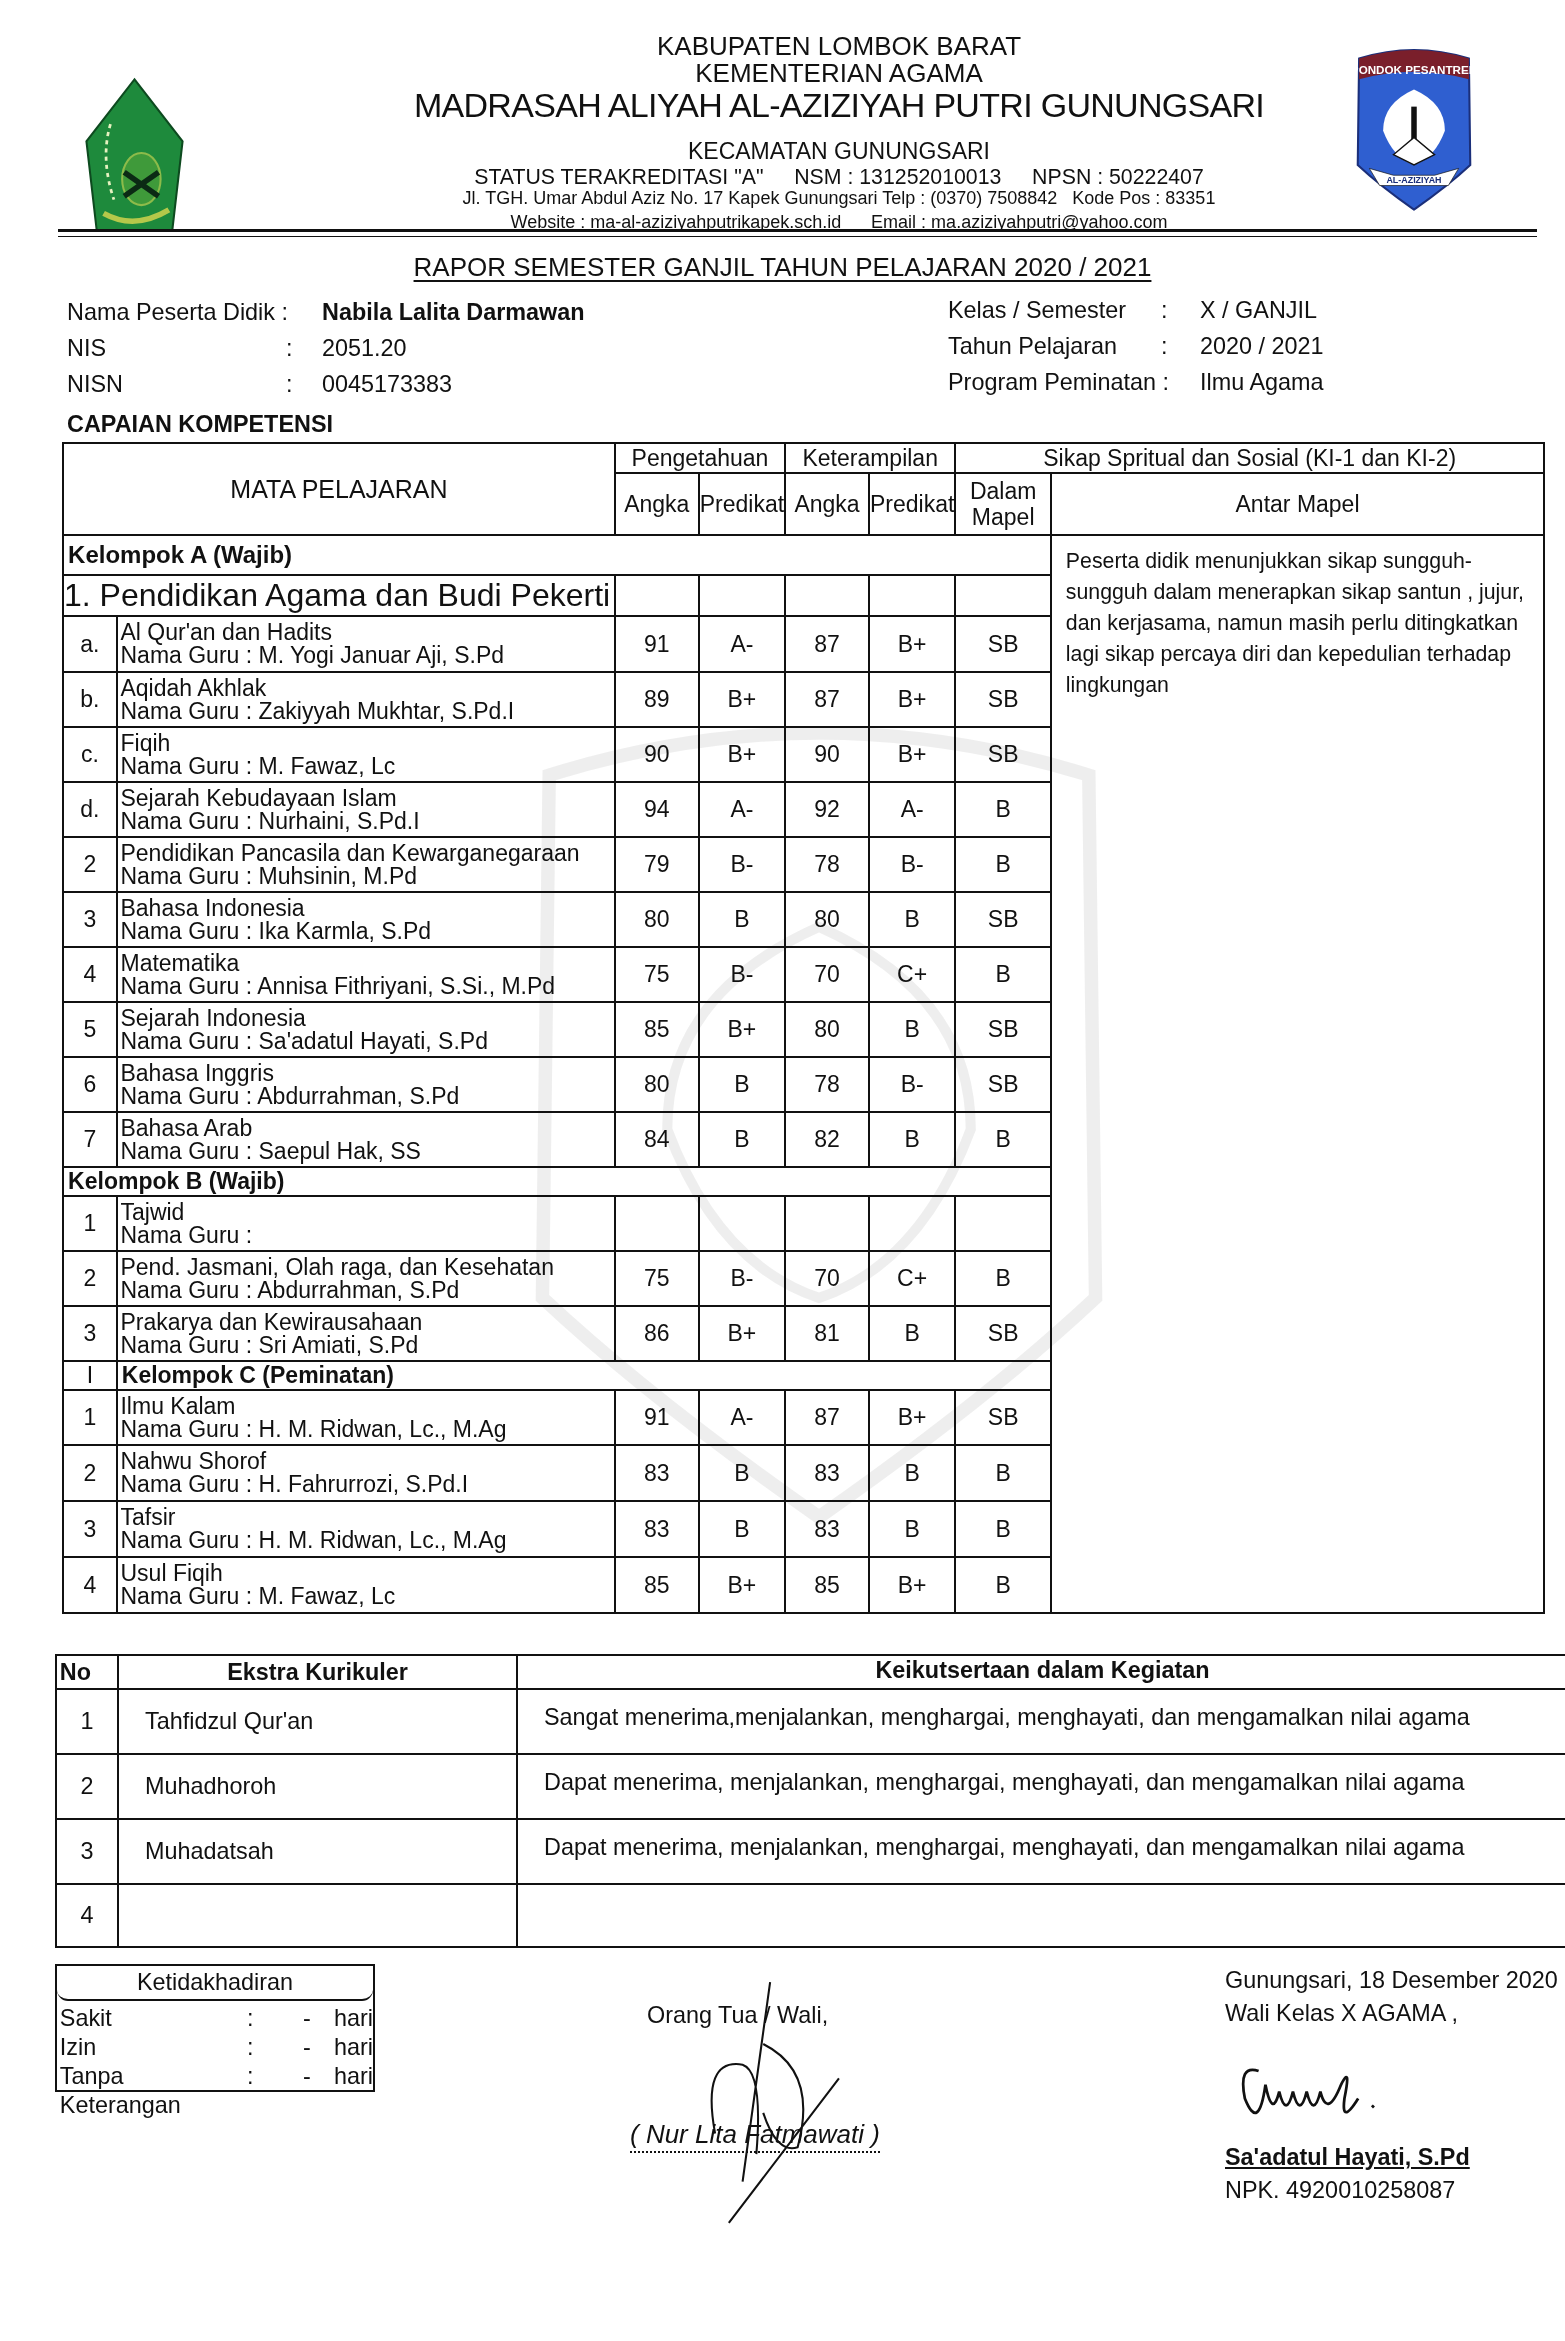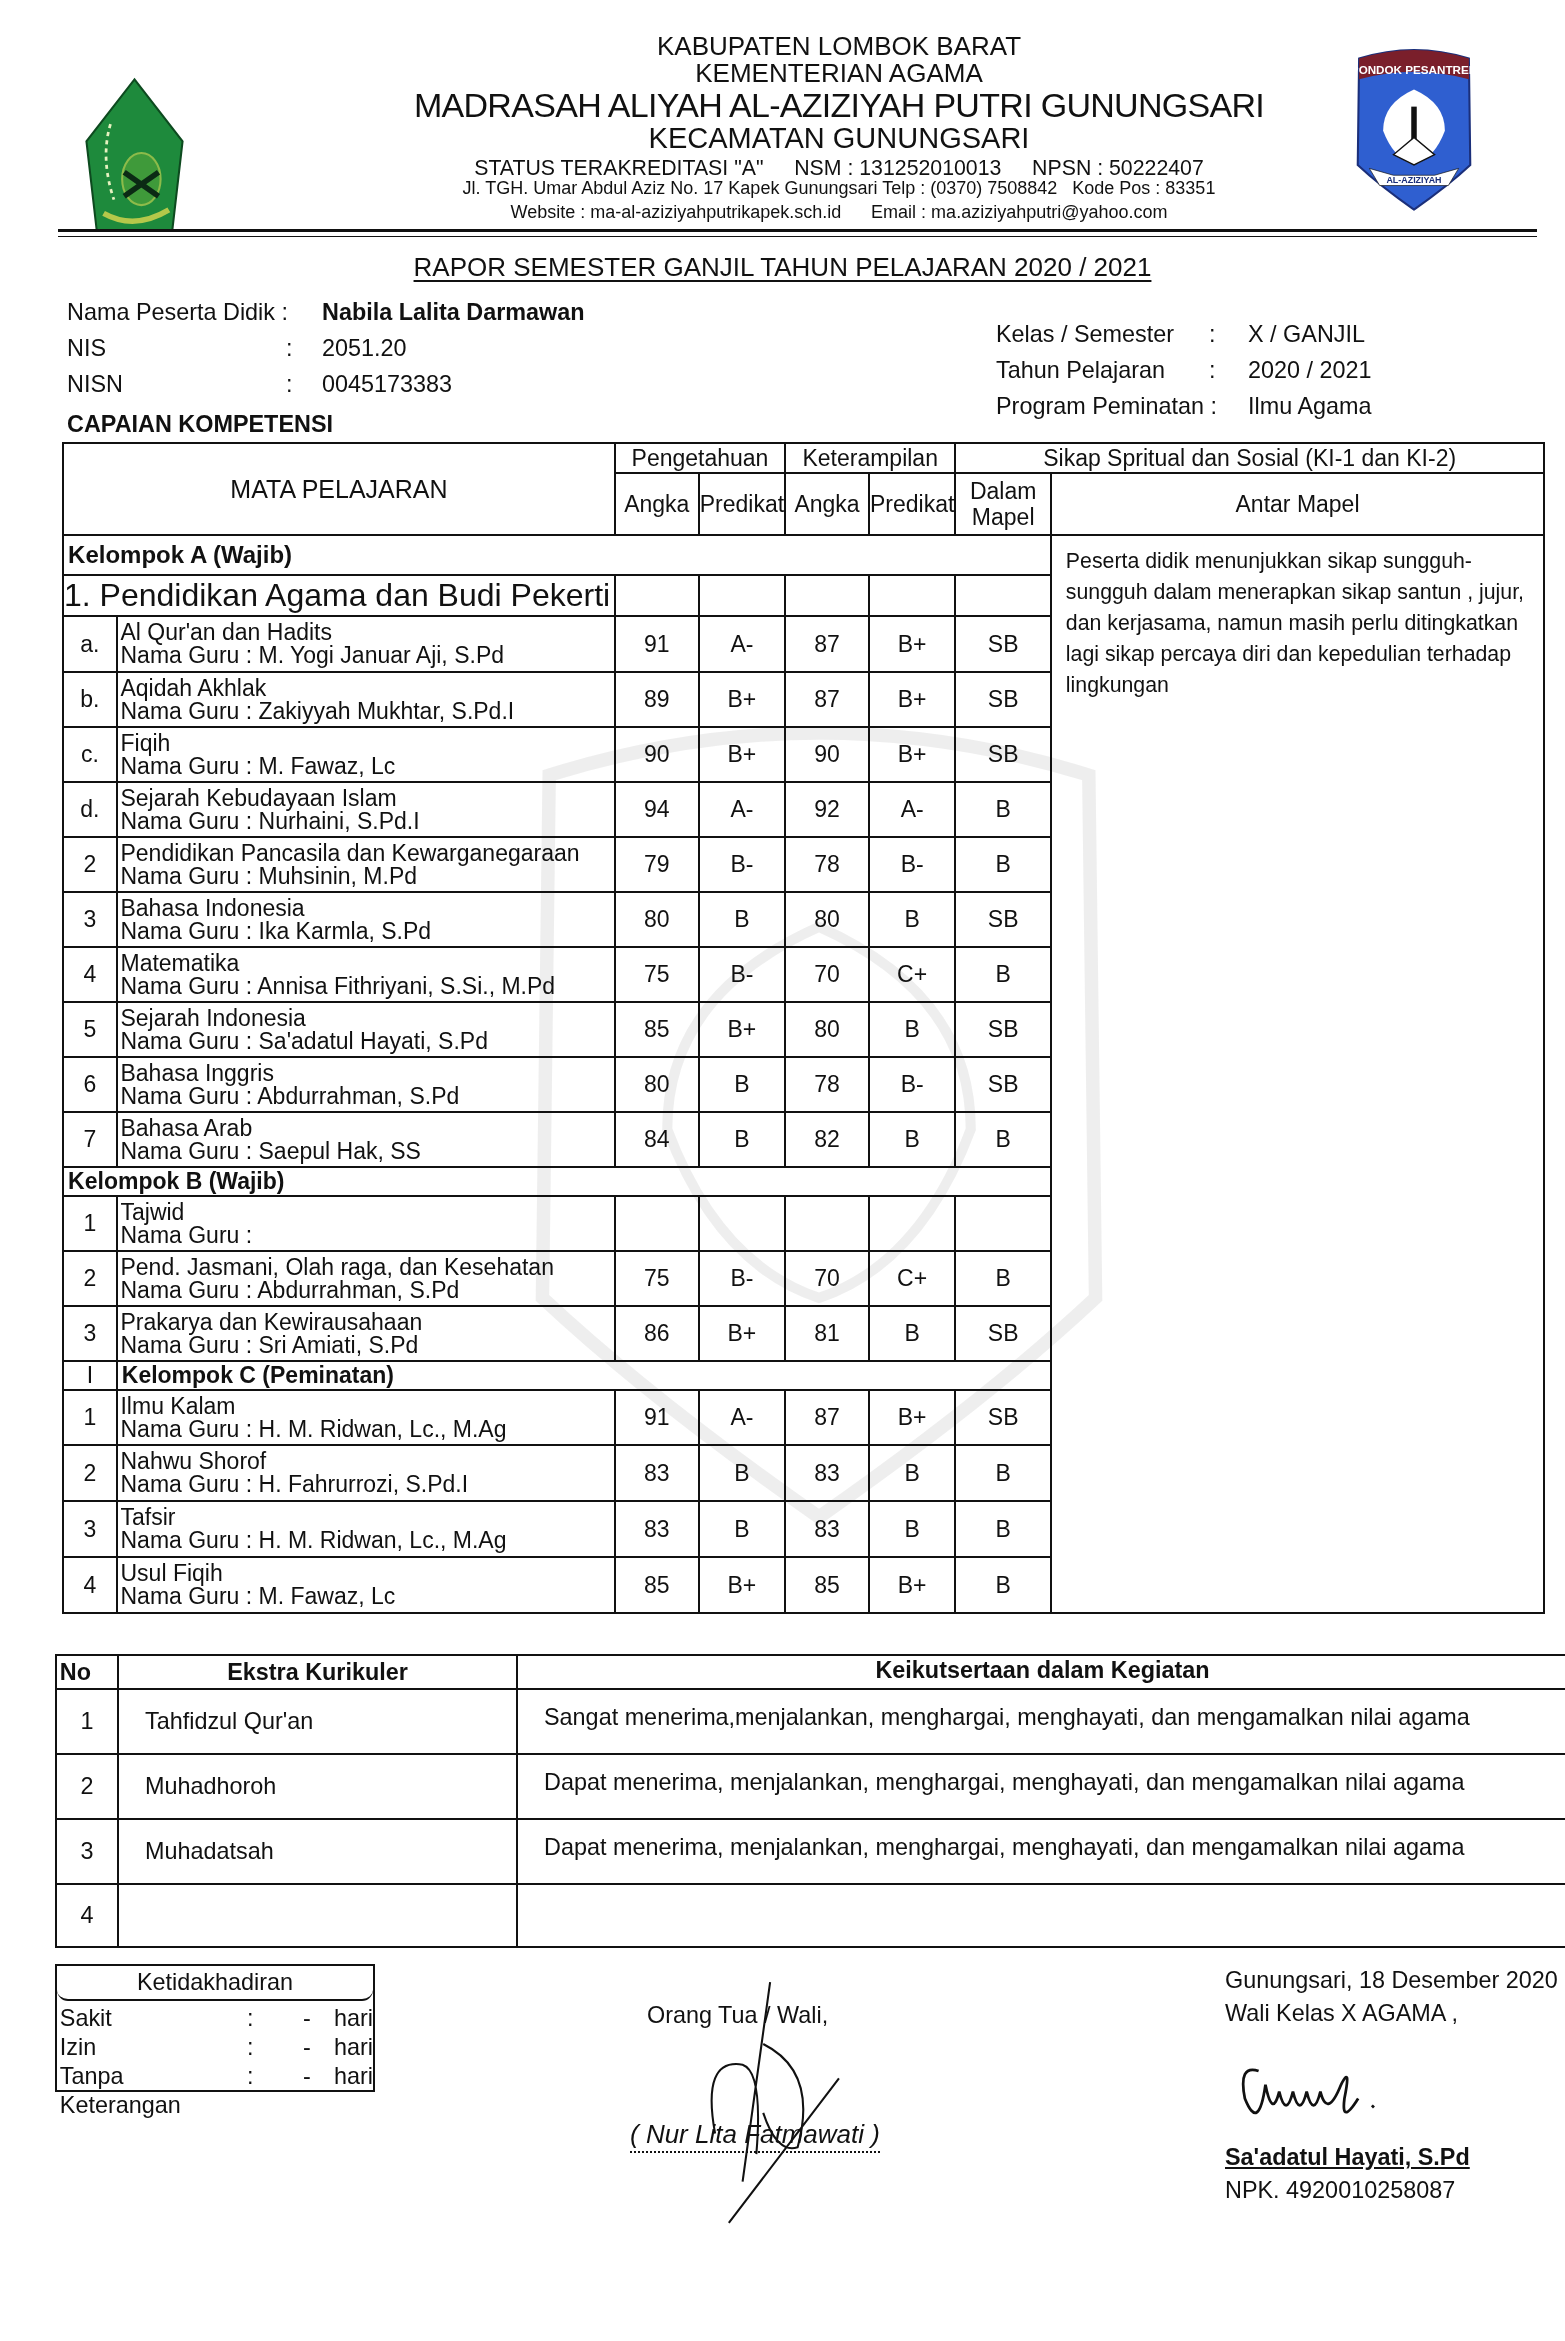--- a/index.html
+++ b/index.html
@@ -3,21 +3,21 @@
 <meta charset="utf-8">
 <style>
   html,body{margin:0;padding:0;background:#fff;}
   body{width:1565px;height:2342px;position:relative;overflow:hidden;font-family:"Liberation Sans",sans-serif;color:#111;}
   .abs{position:absolute;}
   
   .kop{position:absolute;left:323px;top:33px;width:1032px;text-align:center;line-height:1.05;}
   .kop .l1{font-size:26px;}
   .kop .l2{font-size:26px;}
   .kop .l3{font-size:34px;letter-spacing:-0.7px;}
-  .kop .l4{font-size:29px;}
+  .kop .l4{font-size:23px;margin-top:16px;}
   .kop .l5{font-size:21.3px;margin-top:2.8px;}
   .kop .l6{font-size:18px;margin-top:0;}
   .kop .l7{font-size:18px;margin-top:5.5px;}
   .kop .l5 span,.kop .l7 span{margin:0 12.4px;}
   .rule1{position:absolute;left:58px;top:229px;width:1479px;height:3.4px;background:#111;}
   .rule2{position:absolute;left:58px;top:236px;width:1479px;height:1.4px;background:#111;}
   .title{position:absolute;left:0;width:1565px;top:252px;text-align:center;font-size:26px;}
   .title span{text-decoration:underline;text-underline-offset:4.1px;}
   
   .ident{position:absolute;font-size:23.4px;line-height:36px;}
@@ -97,21 +97,21 @@
       <span style="width:36px">:</span>
       <span>2051.20</span>
     </div>
   <div class="row">
       <span class="lbl" style="width:219px">NISN</span>
       <span style="width:36px">:</span>
       <span>0045173383</span>
     </div>
 </div>
 
-<div class="ident" style="left:996px;top:292px;margin-top:24px;">
+<div class="ident" style="left:948px;top:292px;">
   <div class="row">
       <span class="lbl" style="width:213px">Kelas / Semester</span>
       <span style="width:39px">:</span>
       <span>X /  GANJIL</span>
     </div>
   <div class="row">
       <span class="lbl" style="width:213px">Tahun Pelajaran</span>
       <span style="width:39px">:</span>
       <span>2020 / 2021</span>
     </div>

